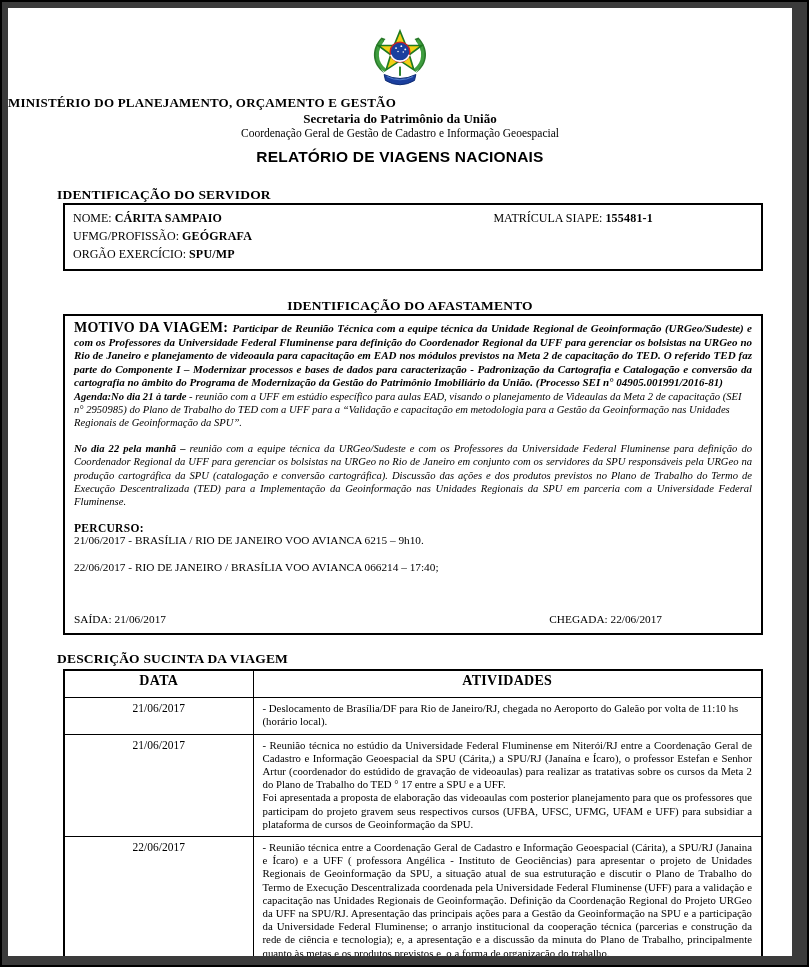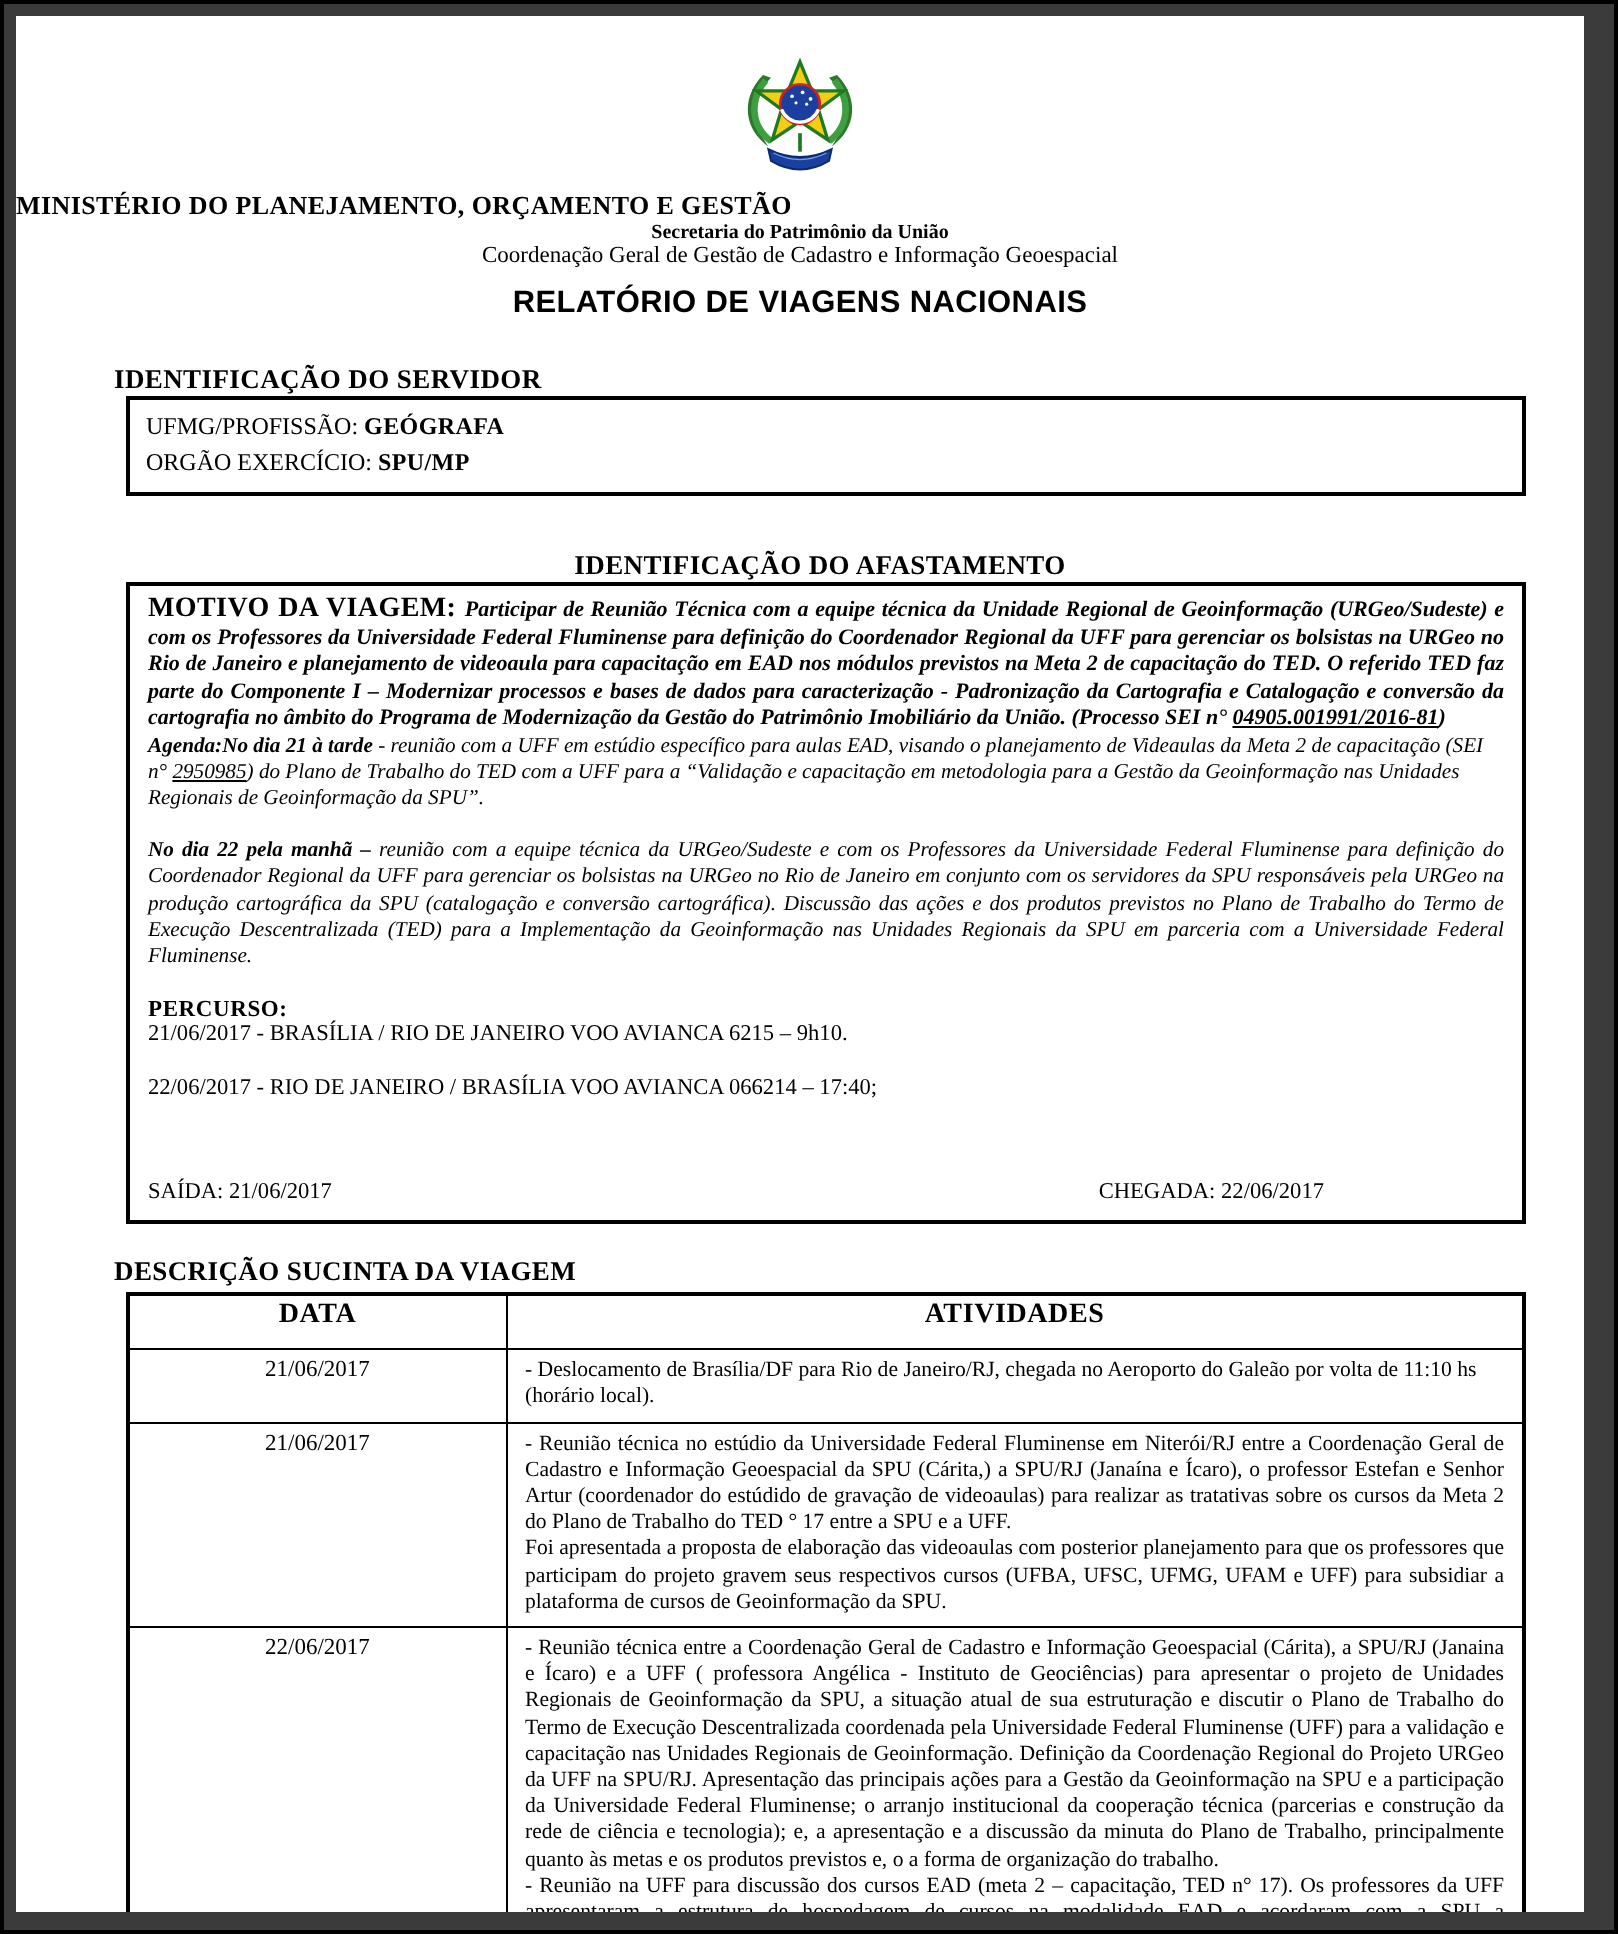--- a/index.html
+++ b/index.html
@@ -20,42 +20,42 @@
     background:#fff;
     width:100%; height:100%;
     overflow:hidden;
     position:relative;
   }
   .content { padding:0 29px 0 49px; }
 
   
   .coat { display:block; margin:20px auto 3px; width:66px; height:64px; }
   .hdr-line1 { font-weight:bold; font-size:13px; letter-spacing:0.2px; }
-  .hdr-line2 { text-align:center; font-weight:bold; font-size:10px; }
+  .hdr-line2 { text-align:center; font-weight:bold; font-size:13px; }
   .hdr-line3 { text-align:center; font-size:11.5px; }
   .doc-title {
     text-align:center; font-family:"Liberation Sans", sans-serif;
     font-weight:bold; font-size:15.5px; margin-top:9px; letter-spacing:0.2px;
   }
 
   .sec-heading { font-weight:bold; font-size:13.5px; margin-top:10px; letter-spacing:0.2px; }
 
   .box { border:2px solid #000; margin-left:6px; }
 
   
   .servidor { padding:4px 8px 6px; font-size:12px; line-height:18px; }
   .servidor b { letter-spacing:0.2px; }
   .row-flex { display:flex; justify-content:space-between; }
   .matricula { margin-right:100px; }
 
   
   .afast { padding:5px 9px 8px; }
   .motivo { font-size:11px; font-style:italic; font-weight:bold; text-align:justify; line-height:13.5px; }
   .motivo .motivo-label { font-size:14px; font-style:normal; letter-spacing:0.2px; }
-  .uline { text-decoration:underline; }
+  .uline { }
   .agenda { font-size:10.6px; font-style:italic; line-height:13.2px; }
   .agenda b { font-style:italic; }
   .dia22 { font-size:10.6px; font-style:italic; margin-top:13px; line-height:13.2px; text-align:justify; }
   .percurso { margin-top:14px; font-size:11.3px;font-family:Liberation Serif, serif; }
   .percurso-label { font-weight:bold; font-size:11.5px; letter-spacing:0.3px; }
   .flight { margin-top:0px; }
   .flight + .flight { margin-top:15px; }
   .saida-row { display:flex; justify-content:space-between; margin-top:40px; font-size:11.3px; padding-right:90px; }
 
   
@@ -96,20 +96,24 @@
 
   <div class="hdr-line1">MINISTÉRIO DO PLANEJAMENTO, ORÇAMENTO E GESTÃO</div>
   <div class="hdr-line2">Secretaria do Patrimônio da União</div>
   <div class="hdr-line3">Coordenação Geral de Gestão de Cadastro e Informação Geoespacial</div>
   <div class="doc-title">RELATÓRIO DE VIAGENS NACIONAIS</div>
 
   <div class="content">
 
     <div class="sec-heading" style="margin-top:21px;">IDENTIFICAÇÃO DO SERVIDOR</div>
     <div class="box servidor">
+      <div class="row-flex">
+        <div><span>NOME: </span><b>CÁRITA SAMPAIO</b></div>
+        <div class="matricula"><span>MATRÍCULA SIAPE: </span><b>155481-1</b></div>
+      </div>
       <div><span>UFMG/PROFISSÃO: </span><b>GEÓGRAFA</b></div>
       <div><span>ORGÃO EXERCÍCIO: </span><b>SPU/MP</b></div>
     </div>
 
     <div class="sec-heading" style="margin-top:27px;text-align:center;">IDENTIFICAÇÃO DO AFASTAMENTO</div>
     <div class="box afast">
       <div class="motivo">
         <span class="motivo-label">MOTIVO DA VIAGEM: </span><span>Participar de Reunião Técnica com a equipe técnica da Unidade Regional de Geoinformação (URGeo/Sudeste) e com os Professores da Universidade Federal Fluminense para definição do Coordenador  Regional da UFF para gerenciar os bolsistas na URGeo no Rio de Janeiro e planejamento de videoaula para capacitação em EAD nos módulos previstos na Meta 2 de capacitação do TED. O referido TED faz parte do Componente I – Modernizar processos e bases de dados para caracterização - Padronização da Cartografia e Catalogação e conversão da cartografia no âmbito do Programa de Modernização da Gestão do Patrimônio Imobiliário da União. (Processo SEI n° </span><span class="uline">04905.001991/2016-81</span><span>)</span>
       </div>
       <div class="agenda">

